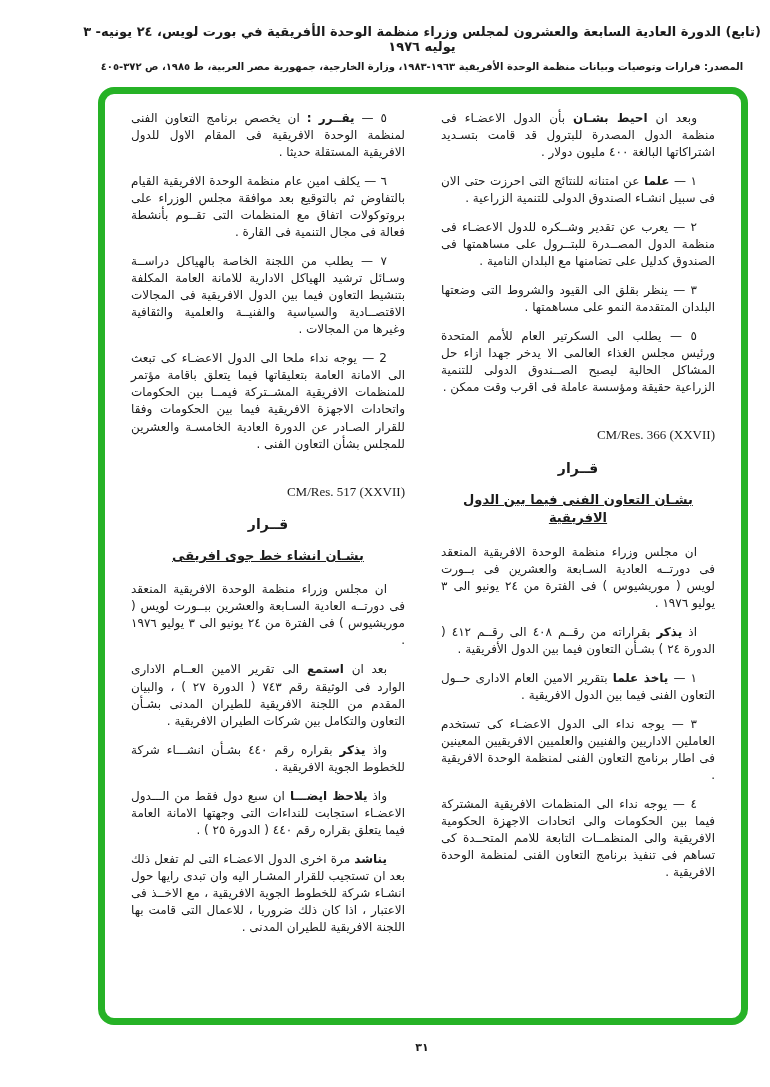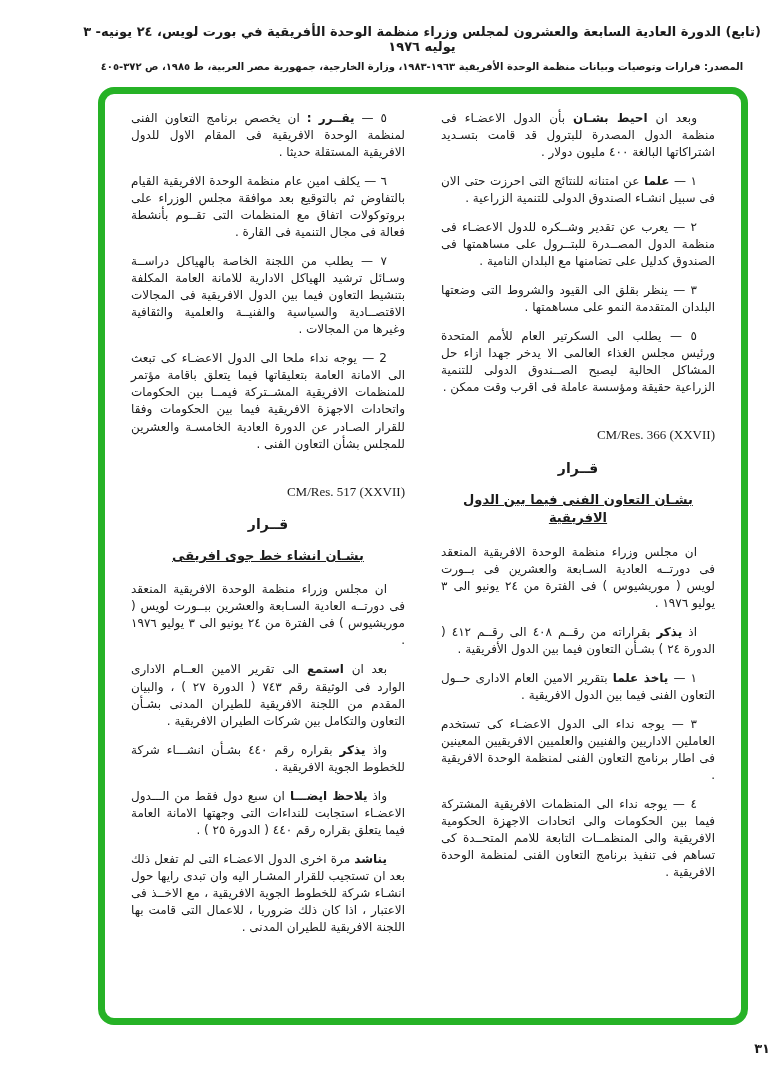--- a/index.html
+++ b/index.html
@@ -68,22 +68,23 @@
   }
   .res-subject{
     text-align:center;
     font-weight:bold;
     font-size:13px;
     margin:0 0 16px 0;
     text-indent:0;
     text-decoration:underline;
   }
   .page-number{
+    text-align:center;
     font-weight:bold;
-    font-size:13px;
+    font-size:11px;
     margin-top:16px;
   }
 </style>
 </head>
 <body>
 
 <div class="page">
 
   <div class="header">
     <div class="header-title">(تابع) الدورة العادية السابعة والعشرون لمجلس وزراء منظمة الوحدة الأفريقية في بورت لويس، ٢٤ يونيه- ٣ يوليه ١٩٧٦</div>

